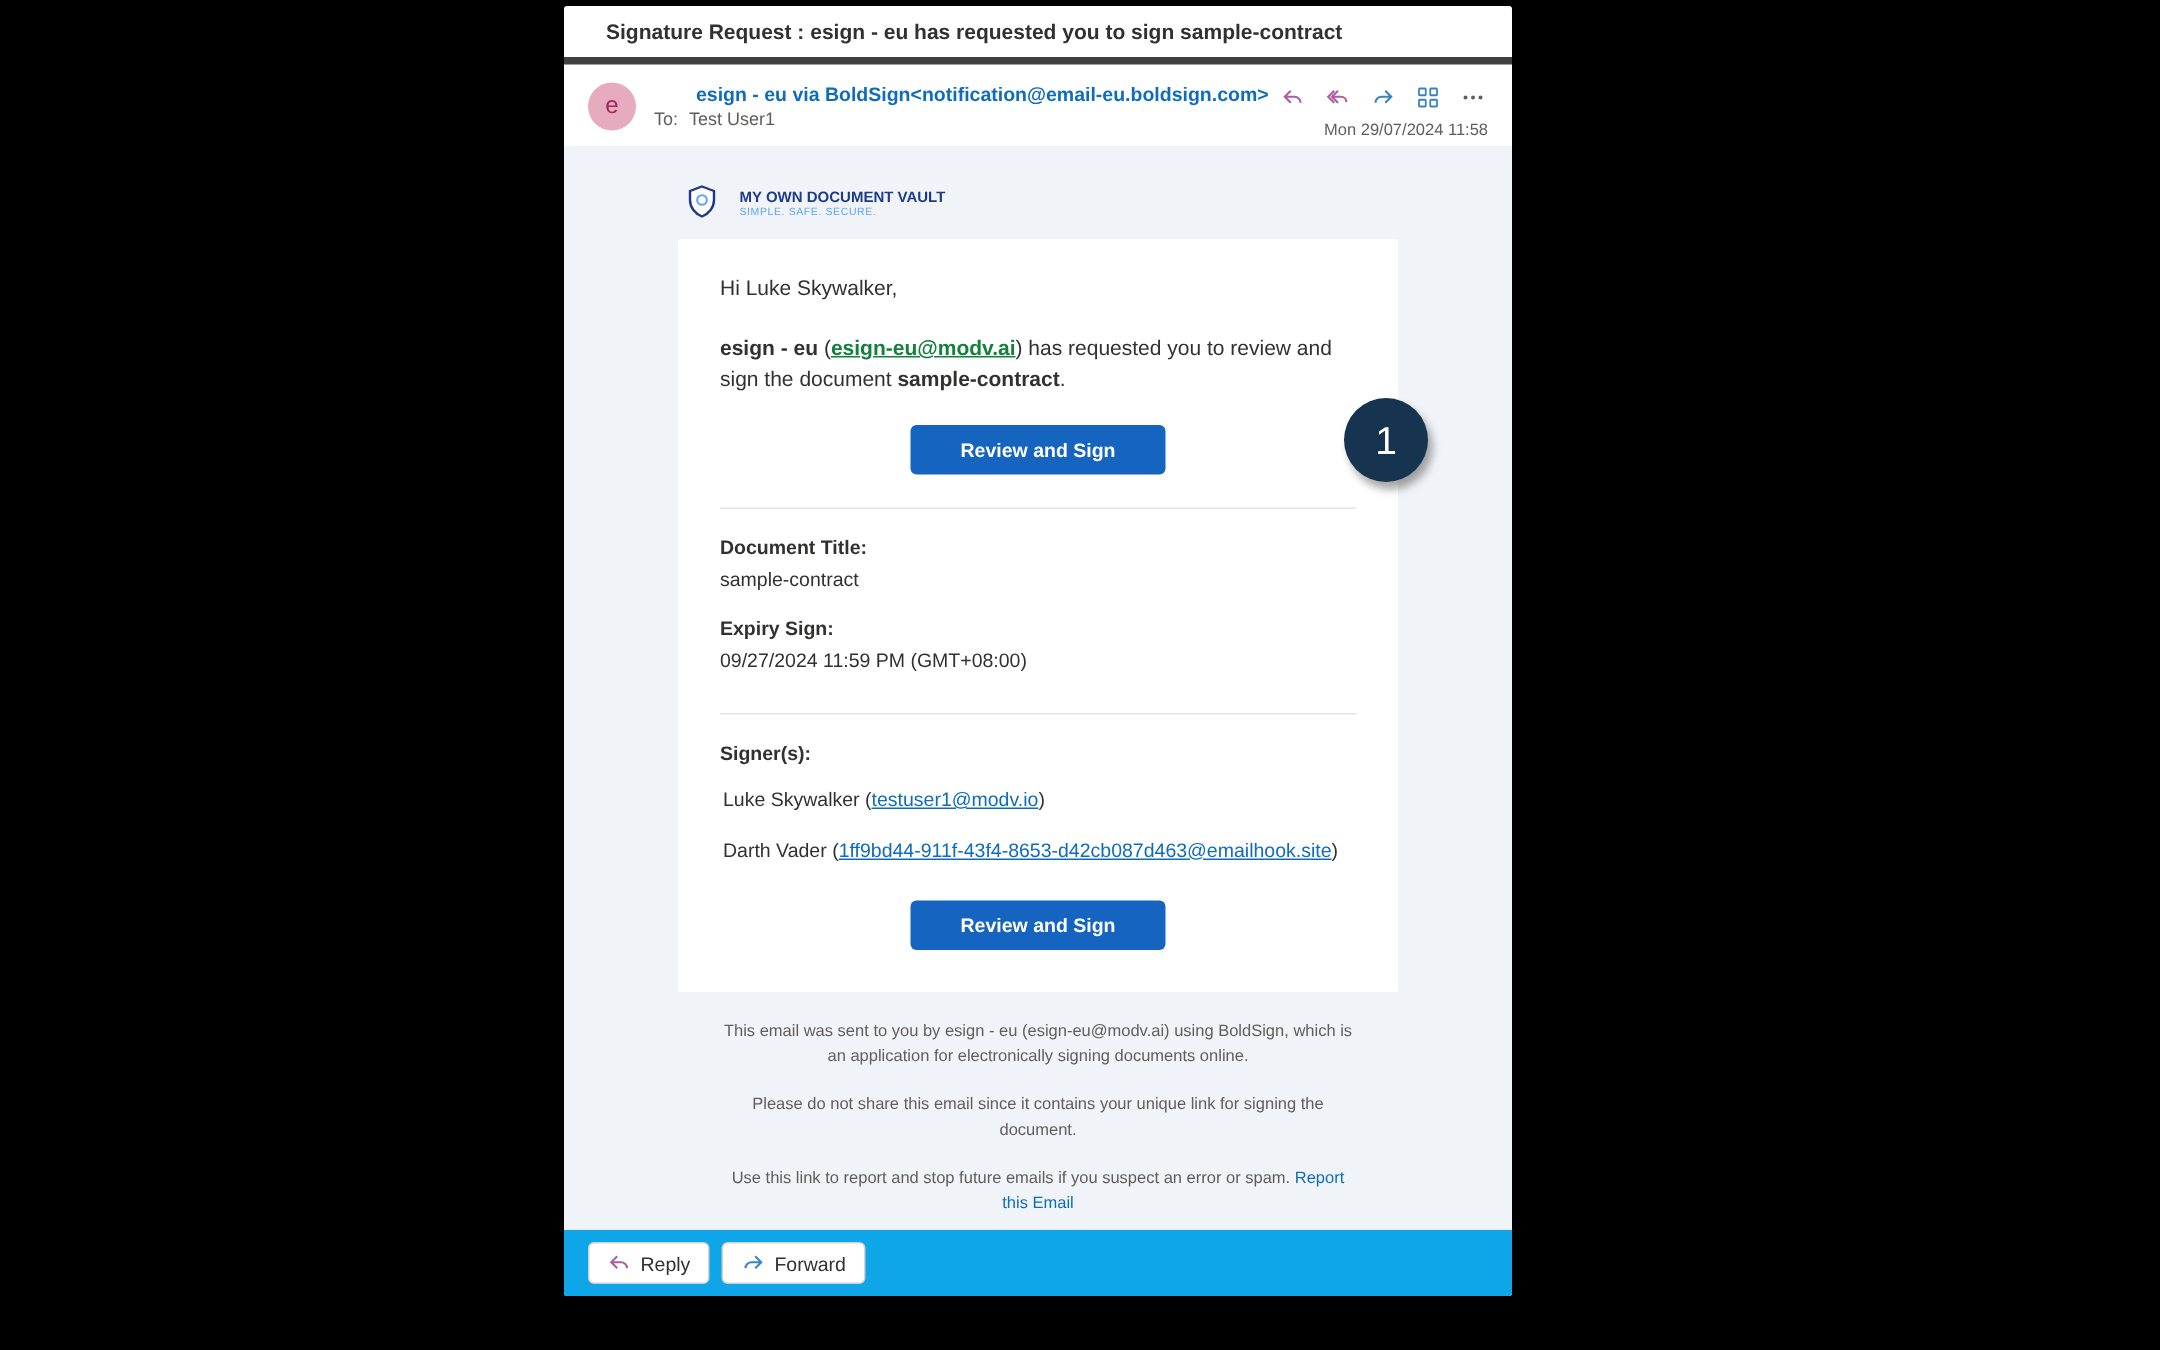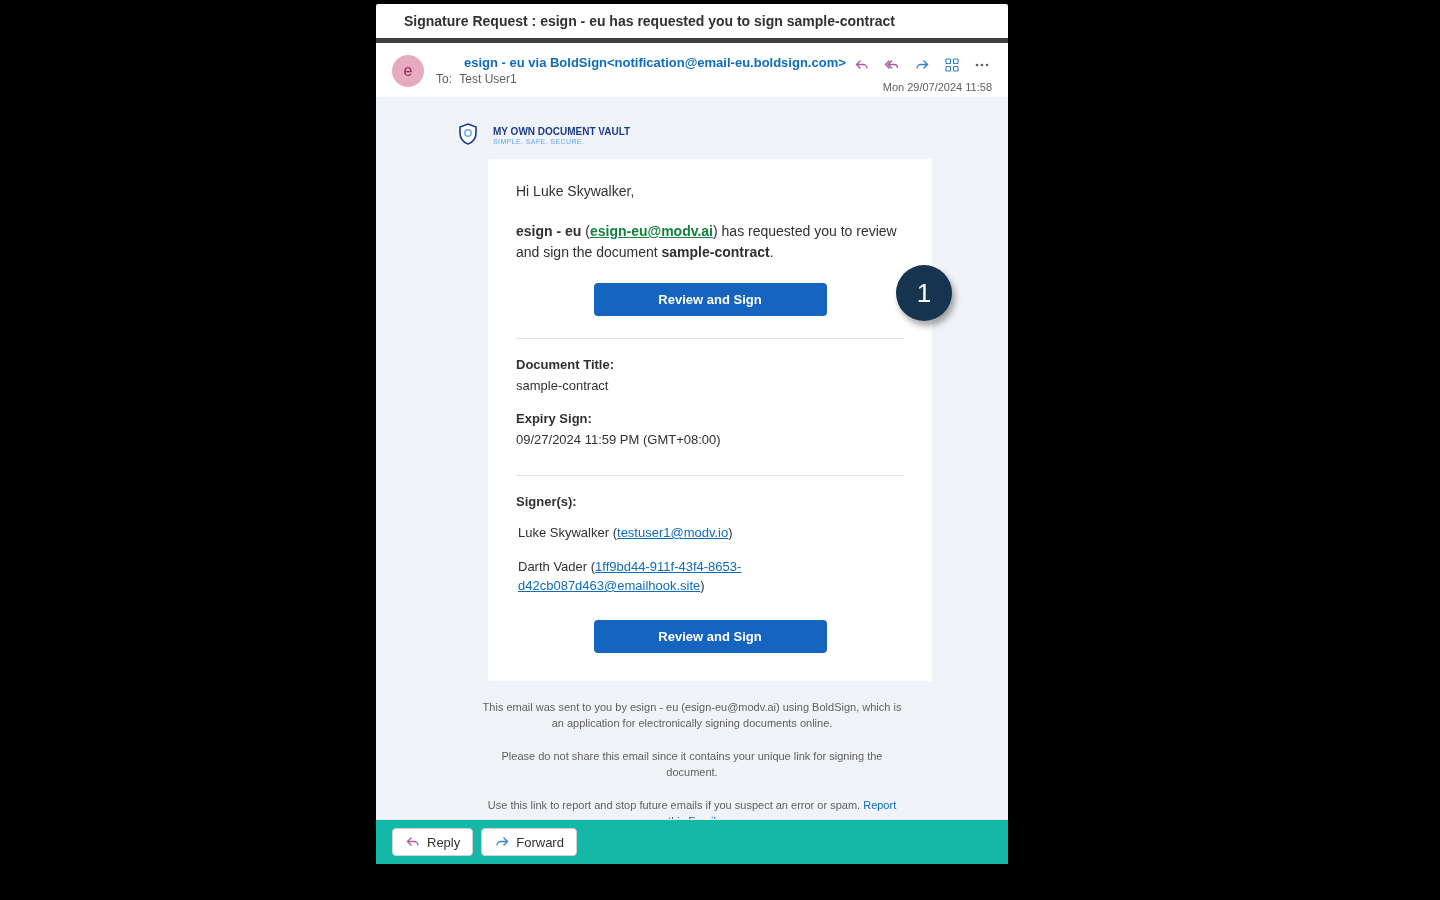--- a/index.html
+++ b/index.html
@@ -117,35 +117,34 @@
     .brand-sub {
       font-size: 7px;
       color: #60a5fa;
       letter-spacing: 0.4px;
       margin-top: 1px;
     }
     .card {
       background: #fff;
       padding: 24px 28px 28px 28px;
       border-radius: 2px;
-      margin-left: 36px;
     }
     .greeting { font-size: 14px; color: #323130; margin-bottom: 22px; }
     .request-line { font-size: 14px; color: #323130; line-height: 1.5; }
     .request-line b { font-weight: 700; }
     .request-line a.email-link { color: #15803d; text-decoration: underline; font-weight: 700; }
     .cta-wrap { margin-top: 20px; text-align: center; position: relative; }
     .cta-btn {
       display: inline-block;
       background: #1565c0;
       color: #fff;
       font-size: 13px;
       font-weight: 700;
       padding: 9px 0;
-      width: 233px;
+      width: 170px;
       border: none;
       border-radius: 4px;
       cursor: pointer;
     }
     .divider { height: 1px; background: #e3e3e3; margin: 22px 0 18px 0; }
     .doc-details-link { text-align: center; margin-bottom: 22px; }
     .doc-details-link a { color: #323130; font-size: 13px; text-decoration: underline; cursor: pointer; }
     .field-label { font-size: 13px; font-weight: 700; margin-bottom: 6px; color: #323130; }
     .field-value { font-size: 13px; color: #323130; margin-bottom: 18px; }
     .signers-list .signer { font-size: 13px; color: #323130; margin-bottom: 14px; padding-left: 2px; line-height: 1.5; }
@@ -174,21 +173,21 @@
       box-shadow: 3px 5px 6px rgba(0,0,0,0.35);
       z-index: 5;
       top: -18px;
       right: -48px;
     }
     .bottom-actions {
       padding: 8px 16px;
       display: flex;
       gap: 8px;
       border-top: 1px solid #edebe9;
-      background: #14b8a6;
+      background: #0ea5e9;
     }
     .bottom-actions button {
       background: #fff;
       border: 1px solid #d1d1d1;
       border-radius: 4px;
       padding: 5px 12px;
       font-size: 13px;
       color: #323130;
       cursor: pointer;
       display: flex;

